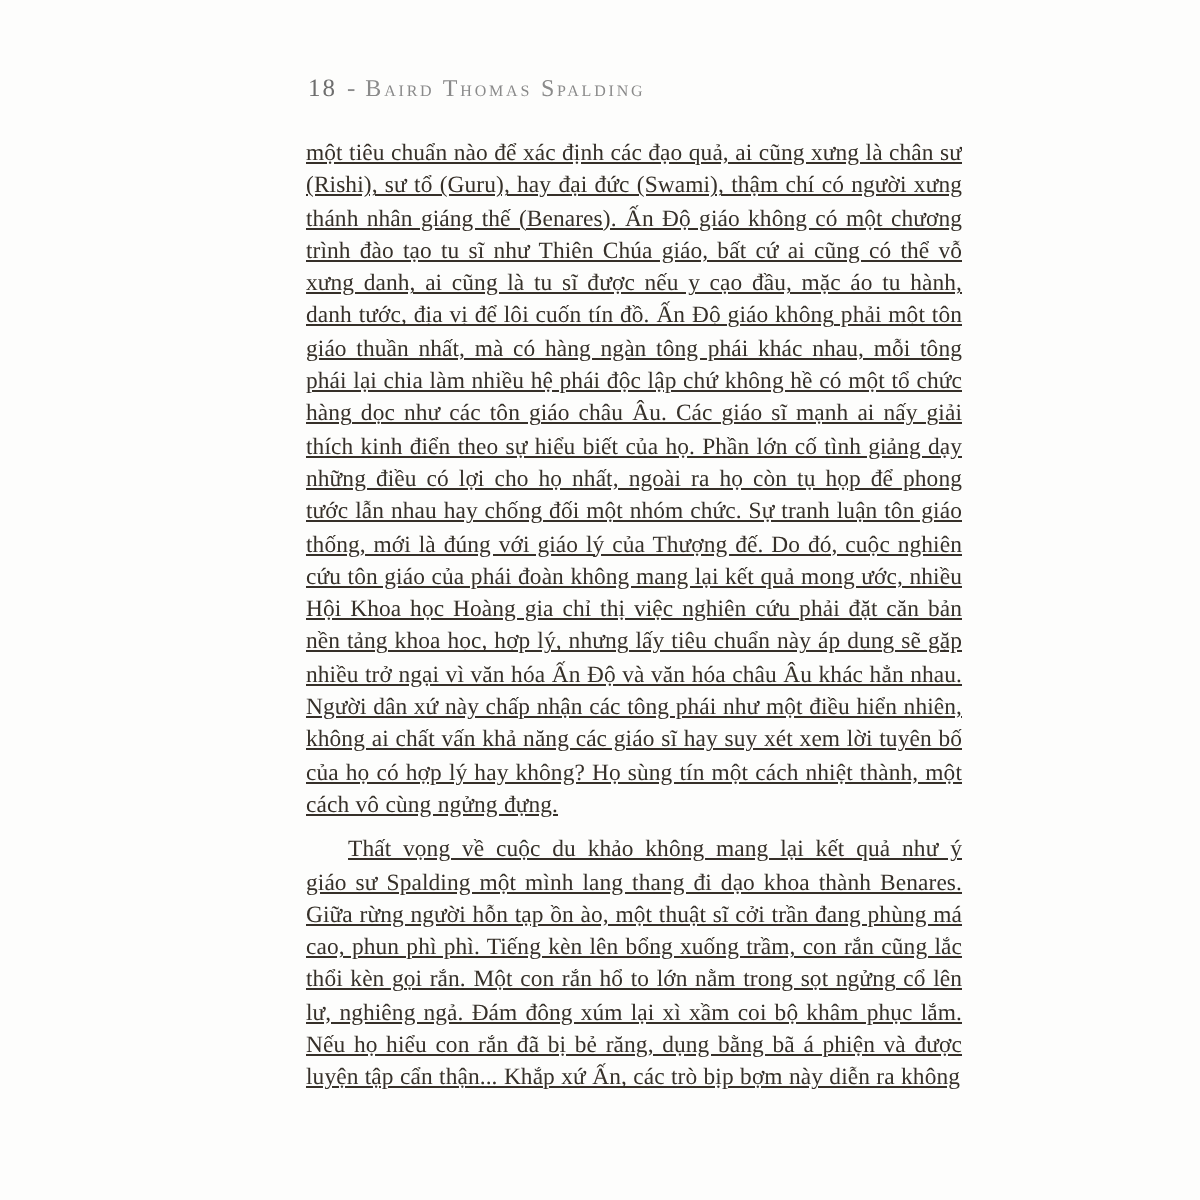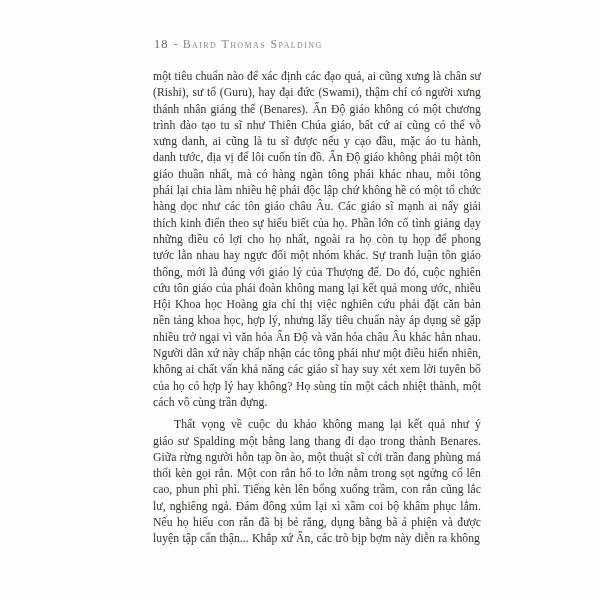--- a/index.html
+++ b/index.html
@@ -32,20 +32,21 @@
   .header .sep { margin-right: 5px; }
   .header .running-title {
     font-variant: small-caps;
     letter-spacing: 1.4px;
     font-size: 12px;
   }
   .text-block {
     position: absolute;
     left: 153px; top: 69px;
     width: 328px;
+    text-decoration: underline;
   }
   .para { margin: 0; }
   .para + .para { margin-top: 6px; }
   .line {
     font-size: 11.7px;
     line-height: 16.3px;
     height: 16.3px;
     overflow: hidden;
     text-align: justify;
     text-align-last: justify;
@@ -68,35 +69,35 @@
         <div class="line">(Rishi), sư tổ (Guru), hay đại đức (Swami), thậm chí có người xưng là</div>
         <div class="line">thánh nhân giáng thế (Benares). Ấn Độ giáo không có một chương</div>
         <div class="line">trình đào tạo tu sĩ như Thiên Chúa giáo, bất cứ ai cũng có thể vỗ ngực</div>
         <div class="line">xưng danh, ai cũng là tu sĩ được nếu y cạo đầu, mặc áo tu hành, xưng</div>
         <div class="line">danh tước, địa vị để lôi cuốn tín đồ. Ấn Độ giáo không phải một tôn</div>
         <div class="line">giáo thuần nhất, mà có hàng ngàn tông phái khác nhau, mỗi tông</div>
         <div class="line">phái lại chia làm nhiều hệ phái độc lập chứ không hề có một tổ chức</div>
         <div class="line">hàng dọc như các tôn giáo châu Âu. Các giáo sĩ mạnh ai nấy giải</div>
         <div class="line">thích kinh điển theo sự hiểu biết của họ. Phần lớn cố tình giảng dạy</div>
         <div class="line">những điều có lợi cho họ nhất, ngoài ra họ còn tụ họp để phong chức</div>
-        <div class="line">tước lẫn nhau hay ngực đối một nhóm khác. Sự tranh luận tôn giáo</div>
+        <div class="line">tước lẫn nhau hay chống đối một nhóm chức. Sự tranh luận tôn giáo</div>
         <div class="line">thống, mới là đúng với giáo lý của Thượng đế. Do đó, cuộc nghiên</div>
         <div class="line">cứu tôn giáo của phái đoàn không mang lại kết quả mong ước, nhiều</div>
         <div class="line">Hội Khoa học Hoàng gia chỉ thị việc nghiên cứu phải đặt căn bản trên</div>
         <div class="line">nền tảng khoa học, hợp lý, nhưng lấy tiêu chuẩn này áp dụng sẽ gặp</div>
         <div class="line">nhiều trở ngại vì văn hóa Ấn Độ và văn hóa châu Âu khác hẳn nhau.</div>
         <div class="line">Người dân xứ này chấp nhận các tông phái như một điều hiển nhiên,</div>
         <div class="line">không ai chất vấn khả năng các giáo sĩ hay suy xét xem lời tuyên bố</div>
         <div class="line">của họ có hợp lý hay không? Họ sùng tín một cách nhiệt thành, một</div>
-        <div class="line last">cách vô cùng trần đựng.</div>
+        <div class="line last">cách vô cùng ngửng đựng.</div>
       </div>
       <div class="para">
         <div class="line indent">Thất vọng về cuộc du khảo không mang lại kết quả như ý muốn,</div>
-        <div class="line">giáo sư Spalding một bằng lang thang đi dạo trong thành Benares.</div>
+        <div class="line">giáo sư Spalding một mình lang thang đi dạo khoa thành Benares.</div>
         <div class="line">Giữa rừng người hỗn tạp ồn ào, một thuật sĩ cởi trần đang phùng má</div>
+        <div class="line">cao, phun phì phì. Tiếng kèn lên bổng xuống trầm, con rắn cũng lắc</div>
         <div class="line">thổi kèn gọi rắn. Một con rắn hổ to lớn nằm trong sọt ngửng cổ lên</div>
-        <div class="line">cao, phun phì phì. Tiếng kèn lên bổng xuống trầm, con rắn cũng lắc</div>
         <div class="line">lư, nghiêng ngả. Đám đông xúm lại xì xầm coi bộ khâm phục lắm.</div>
         <div class="line">Nếu họ hiểu con rắn đã bị bẻ răng, dụng bằng bã á phiện và được</div>
         <div class="line last">luyện tập cẩn thận... Khắp xứ Ấn, các trò bịp bợm này diễn ra không</div>
       </div>
     </div>
 </div>
 
 </body></html>

